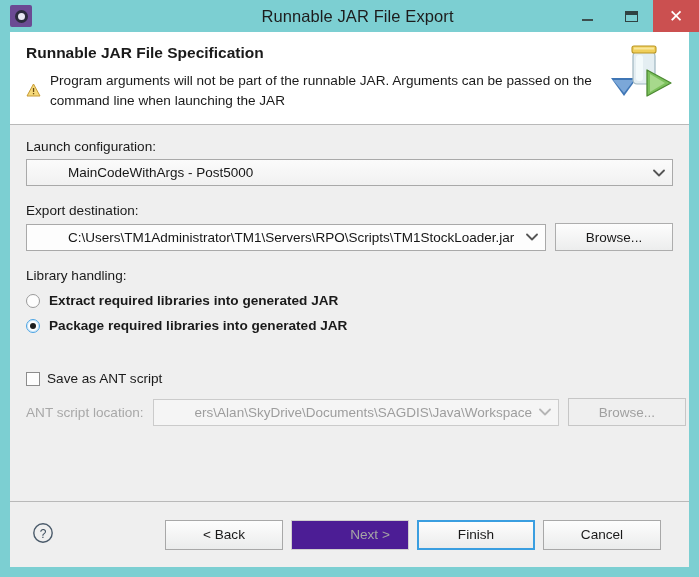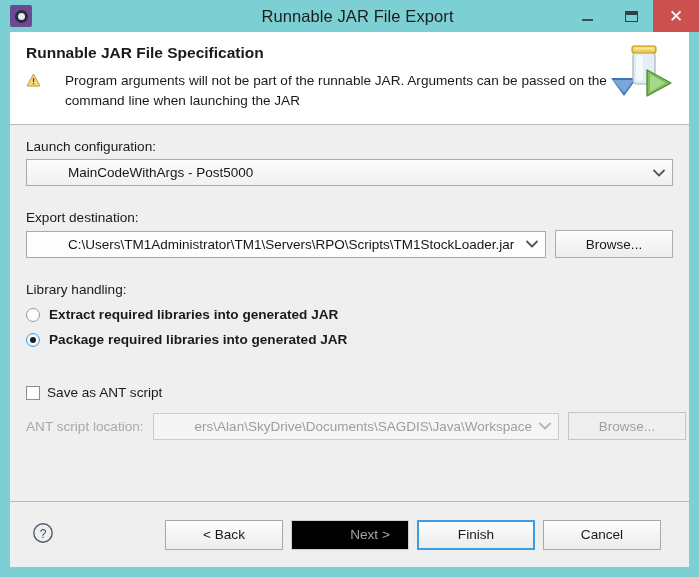--- a/index.html
+++ b/index.html
@@ -98,22 +98,22 @@
     flex: 0 0 auto;
   }
   .header-title {
     font-size: 15.5px;
     font-weight: bold;
     color: #1a1a1a;
     margin-bottom: 9px;
   }
   .warning-row {
     display: flex;
-    align-items: flex-start;
-    gap: 24px;
+    align-items: center;
+    gap: 9px;
   }
   .warn-icon {
     flex: 0 0 auto;
     margin-top: 2px;
   }
   .warning-text {
     font-size: 13.6px;
     color: #1a1a1a;
     line-height: 1.45;
     max-width: 580px;
@@ -134,21 +134,21 @@
     background: #efefef;
     flex: 1 1 auto;
     padding: 14px 16px 0 16px;
     position: relative;
   }
   .field-label {
     font-size: 13.6px;
     color: #1a1a1a;
     margin-bottom: 5px;
   }
-  .group { margin-bottom: 24px; }
+  .group { margin-bottom: 17px; }
 
   
   .combo {
     height: 27px;
     background: #fdfdfd;
     border: 1px solid #a9a9a9;
     display: flex;
     align-items: center;
     position: relative;
     padding-left: 34px;
@@ -250,21 +250,21 @@
   }
   .fbtn {
     width: 118px; height: 30px;
     background: linear-gradient(#fdfdfd,#ebecec);
     border: 1px solid #a8a8a8;
     font-size: 13.6px;
     color: #1a1a1a;
     font-family: "Liberation Sans", sans-serif;
     cursor: default;
   }
-  .fbtn.disabled { color: #a5a5a5; border-color: #cfcfcf; background: #000000; padding-left: 40px; }
+  .fbtn.disabled { color: #a5a5a5; border-color: #cfcfcf; background: #4c1d95; padding-left: 40px; }
   .fbtn.focused {
     border: 2px solid #3a9ee0;
     background: linear-gradient(#fdfdfd,#ebecec);
   }
 </style>
 </head>
 <body>
 
 <div class="window">
 

